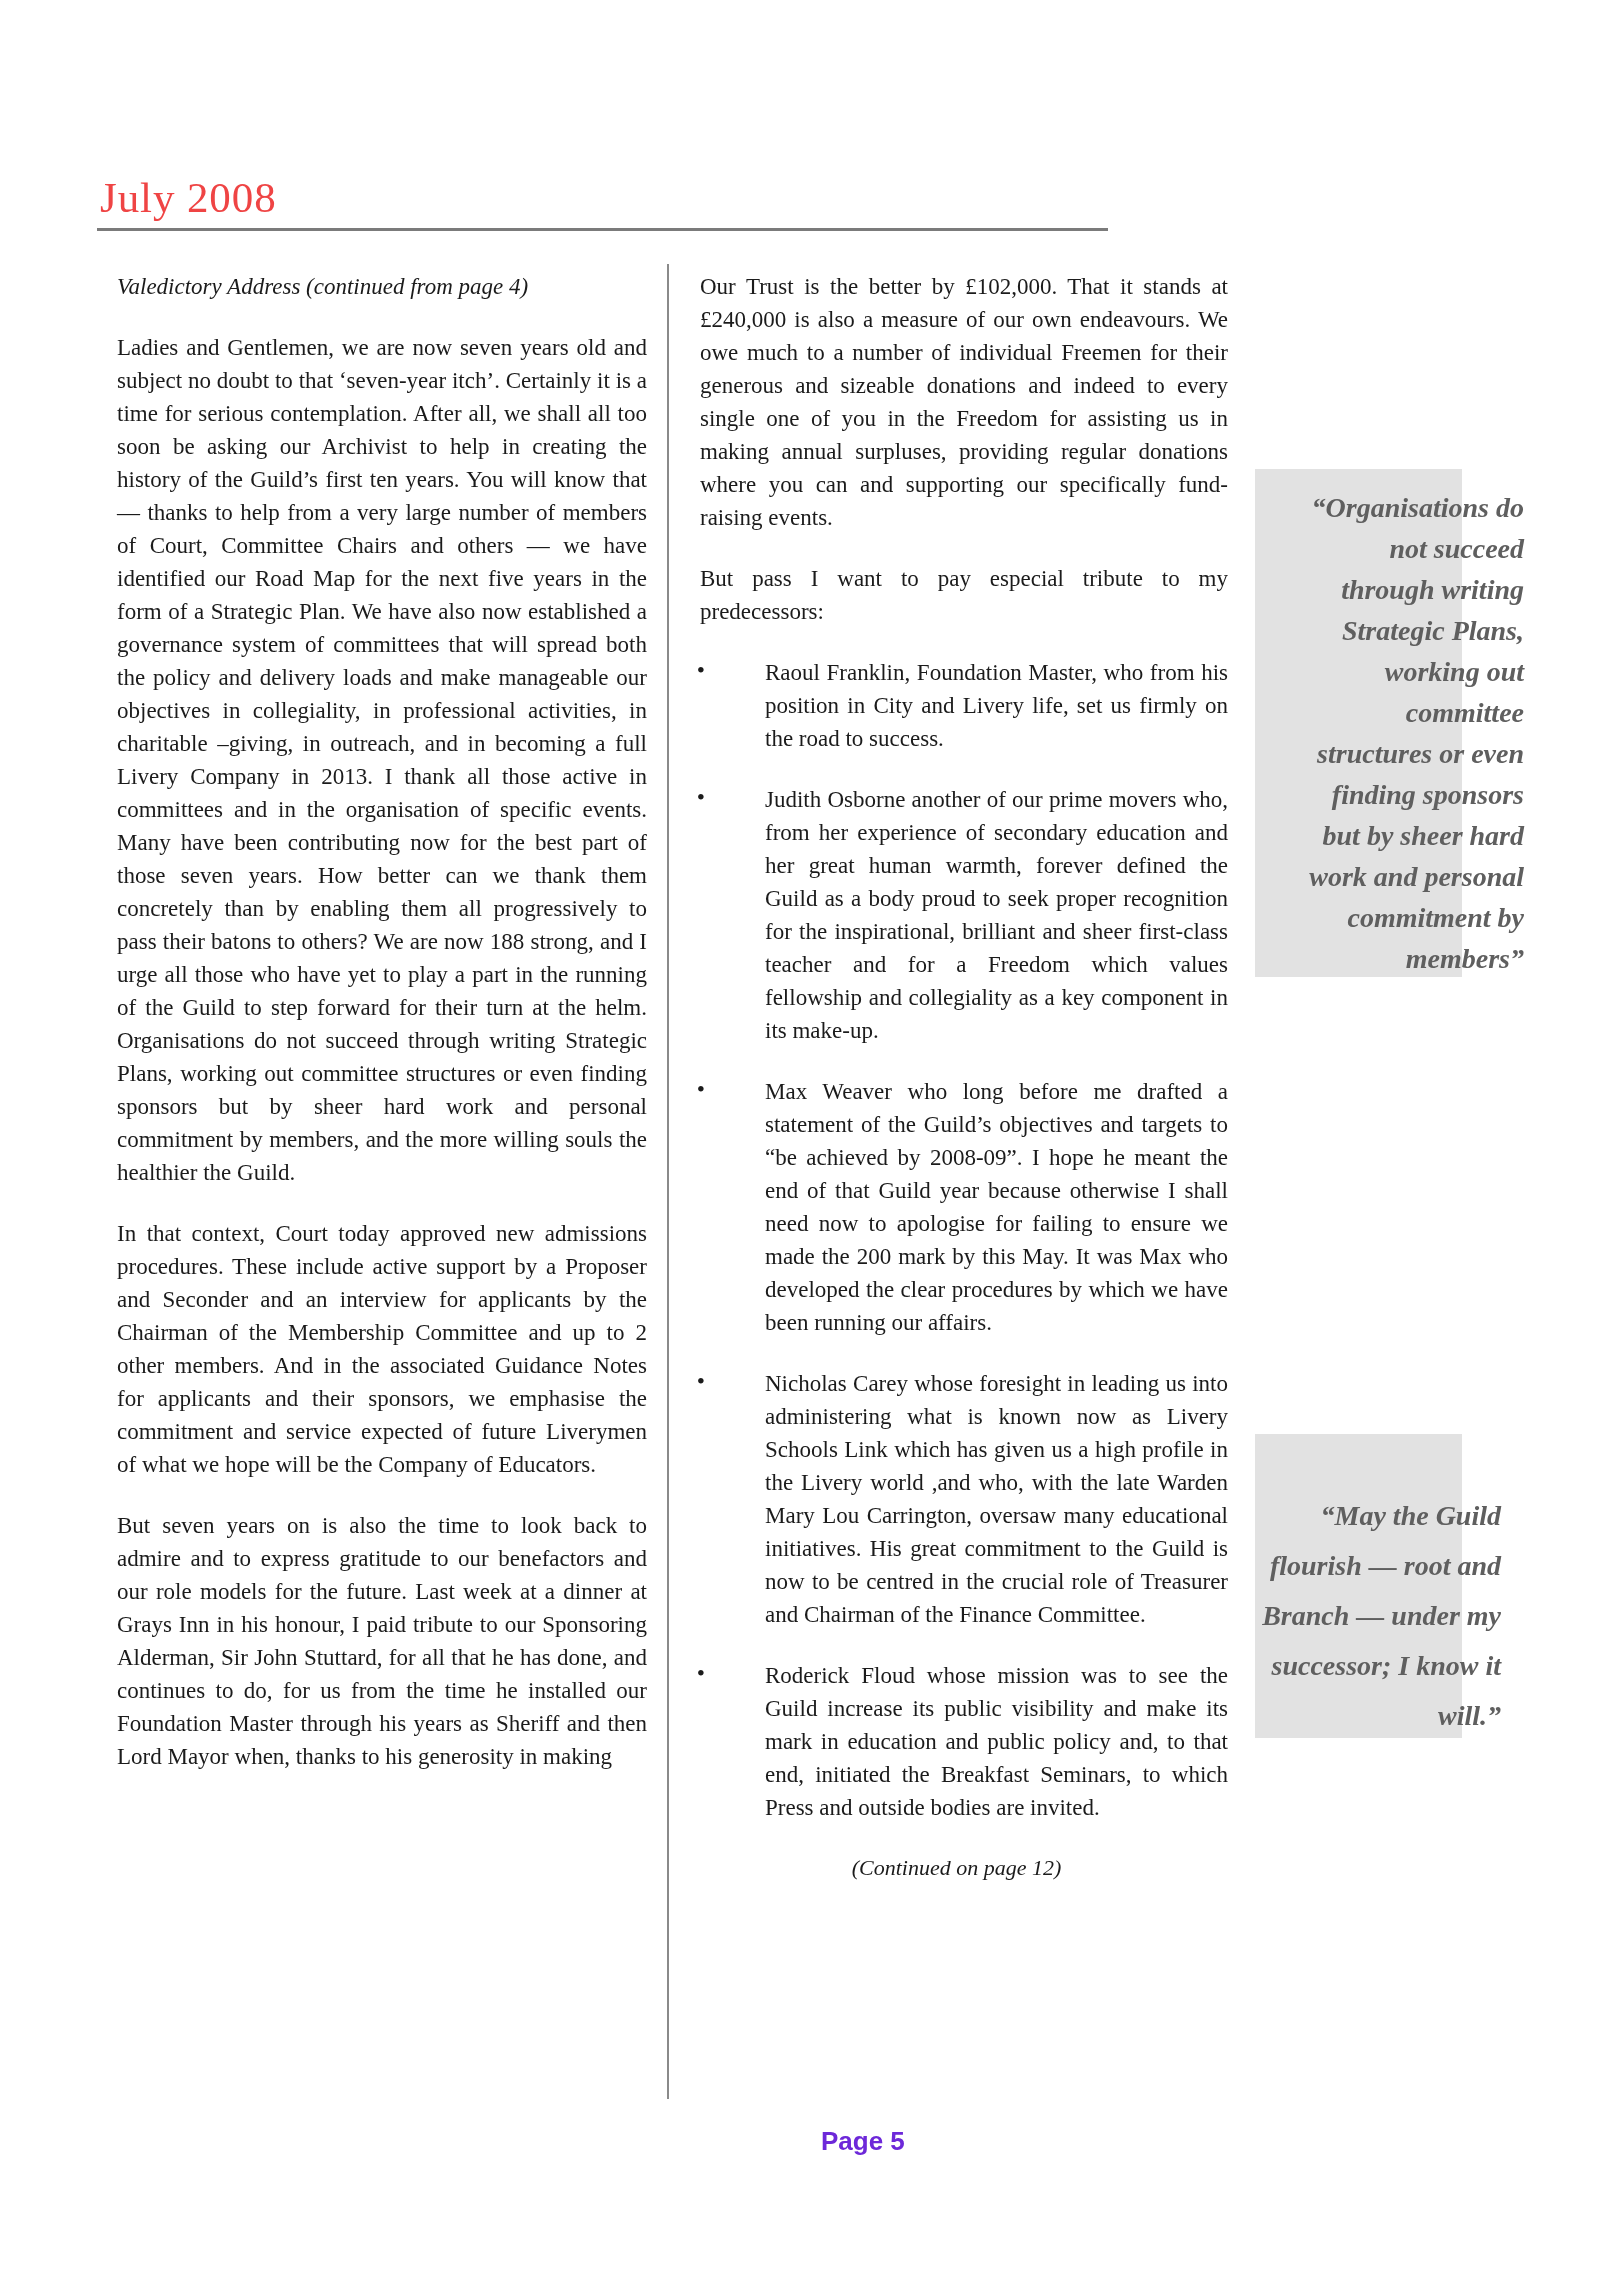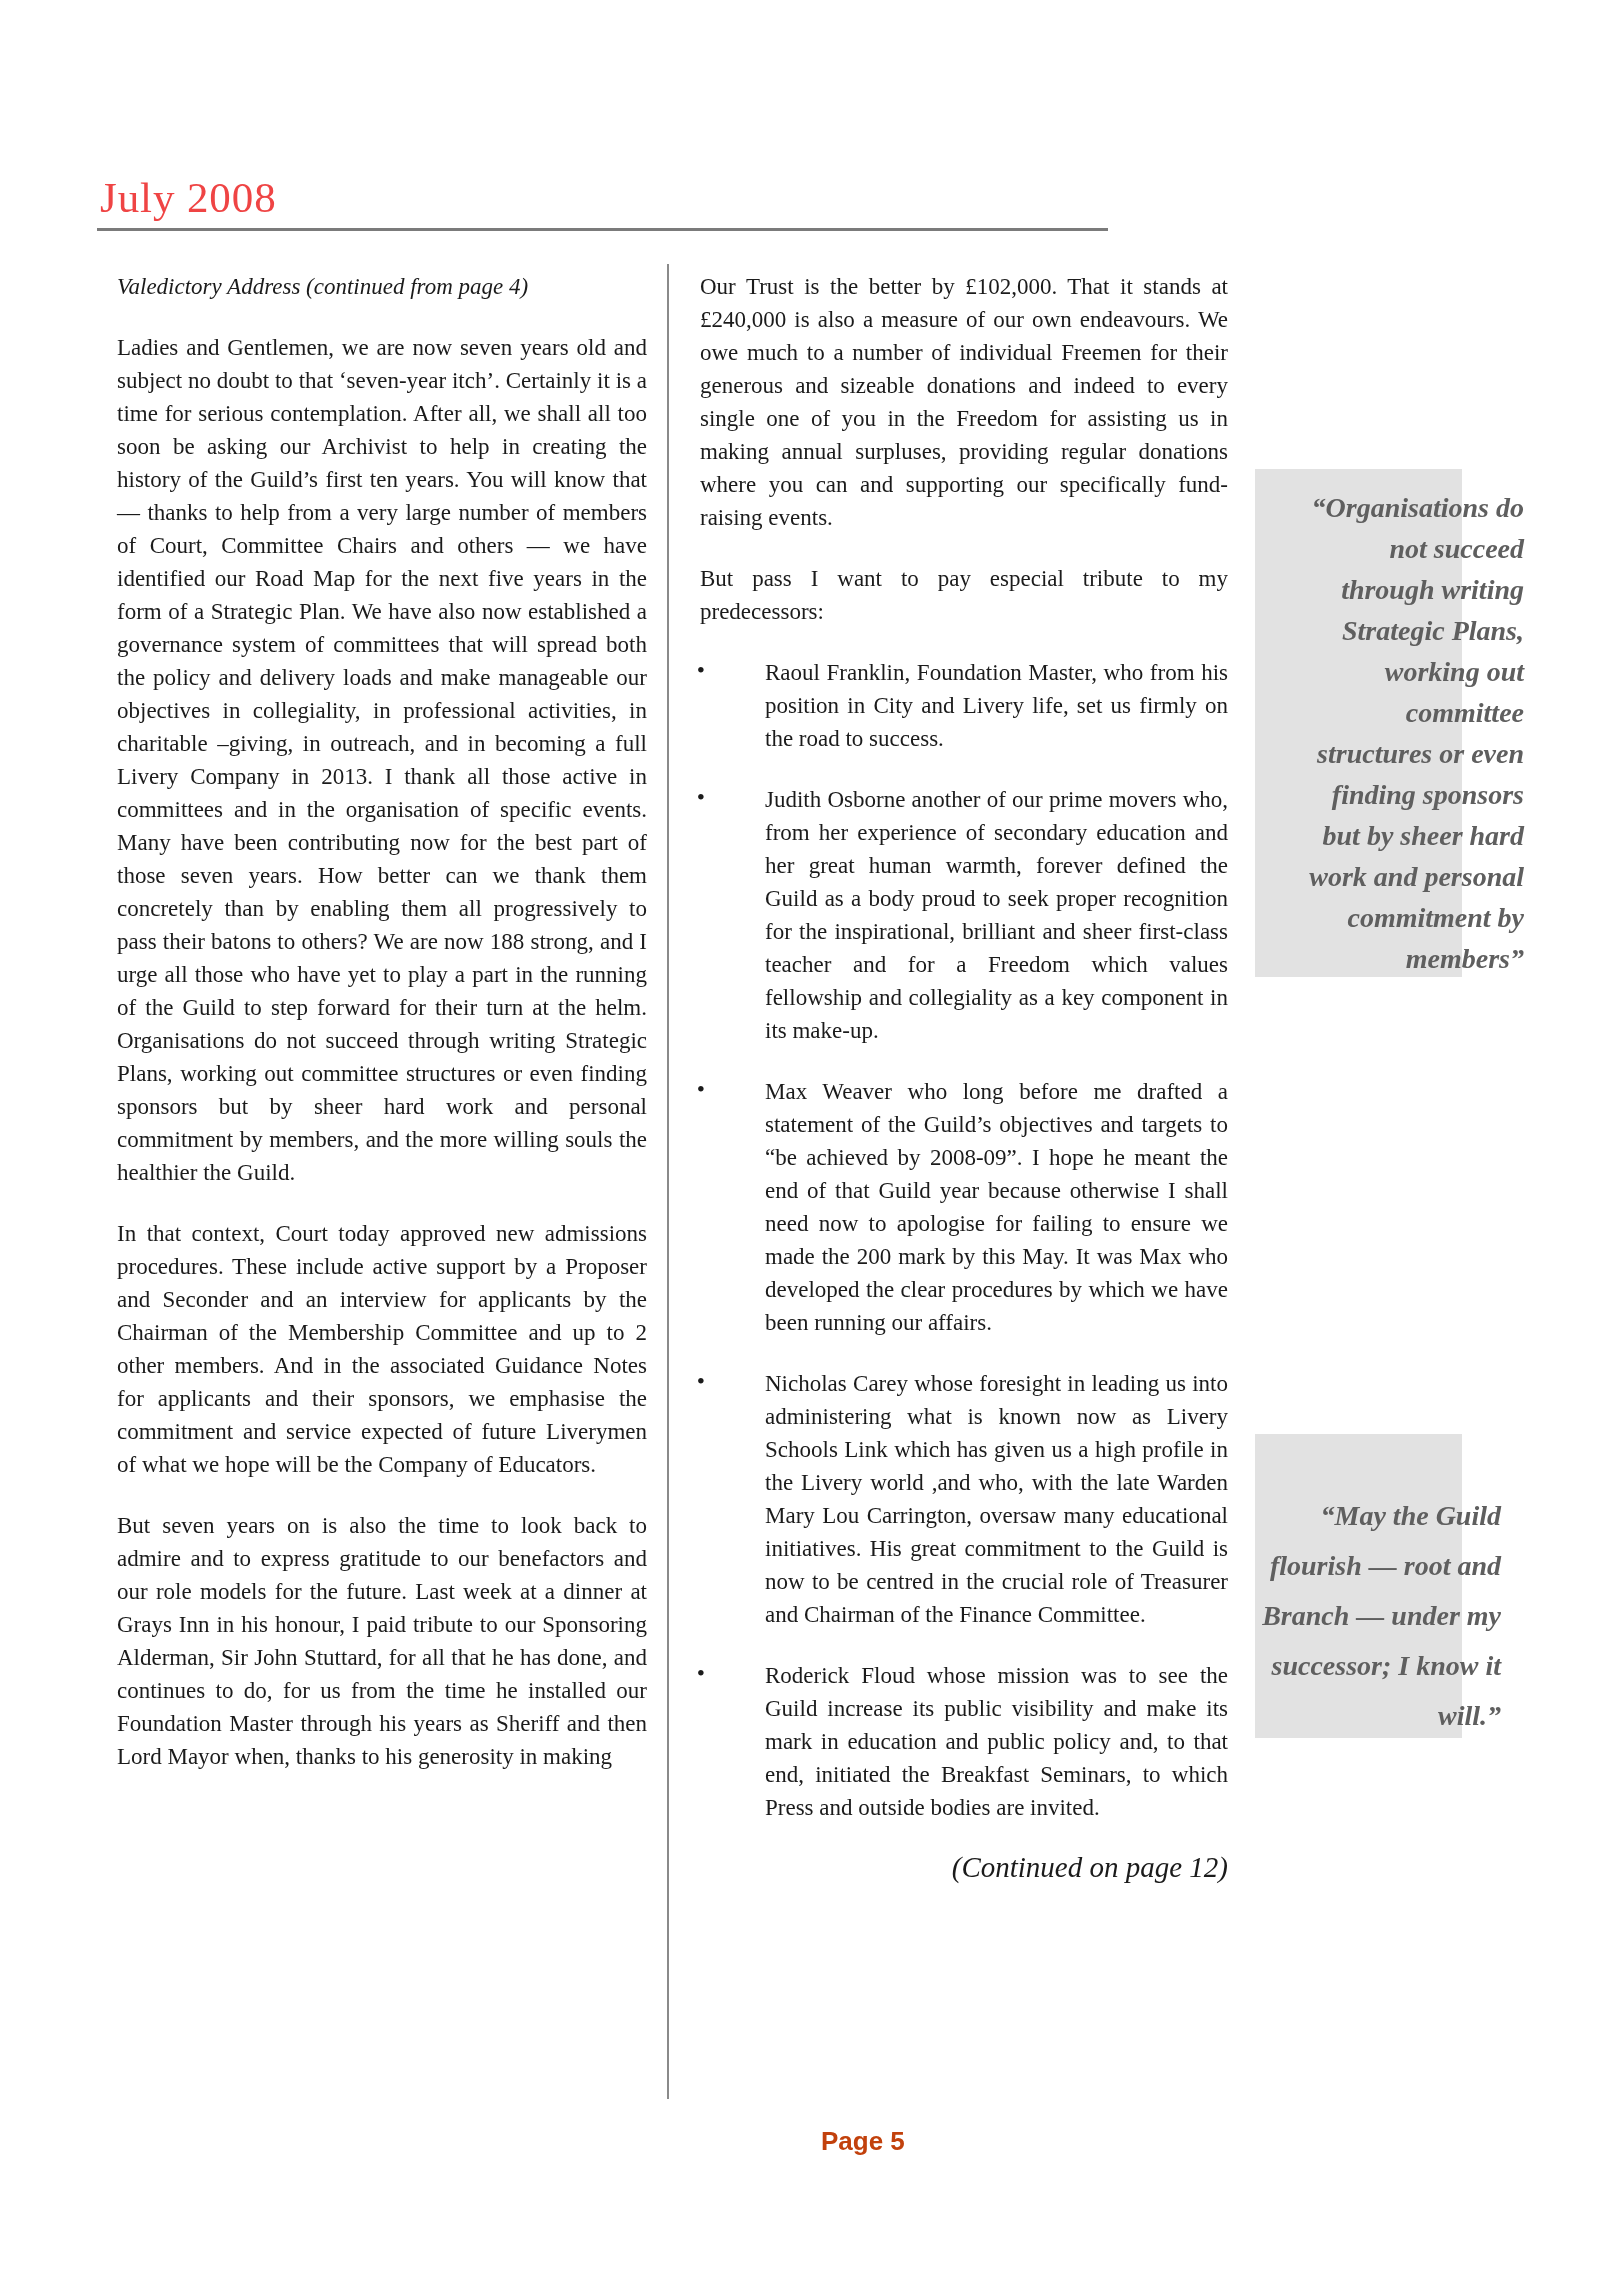--- a/index.html
+++ b/index.html
@@ -49,22 +49,22 @@
     margin:0 0 28px 0;
     font-size:23px; line-height:33px;
     text-align:justify;
     hyphens:auto; -webkit-hyphens:auto;
   }
   .bullet-glyph {
     position:absolute; left:11.8px; top:-1.8px;
     font-size:23.5px;
   }
   .continued {
-    font-style:italic; font-size:29px; line-height:31px;
-    text-align:right; margin-top:5.4px;
+    font-style:italic; font-size:22px; line-height:31px;
+    text-align:center; margin-top:5.4px;
   }
 
   .quote-box {
     position:absolute; background:#e2e2e2;
   }
   .quote-box-1 { left:1255px; top:469px;  width:207px; height:508px; }
   .quote-box-2 { left:1255px; top:1434px; width:207px; height:304px; }
 
   .quote-text {
     position:absolute;
@@ -79,21 +79,21 @@
   }
   .quote-text-2 {
     left:1257px; top:1491px; width:244px;
     font-size:28px; line-height:50px;
     text-align:right;
   }
 
   .footer {
     position:absolute; left:821px; top:2126px;
     font-family:"Liberation Sans", sans-serif;
-    font-weight:bold; font-size:26px; color:#c2410c;
+    font-weight:bold; font-size:26px; color:#6d28d9;
   }
 </style>
 </head>
 <body>
 
 <div class="page">
 
   <div class="title">July 2008</div>
   <div class="title-rule"></div>
 

